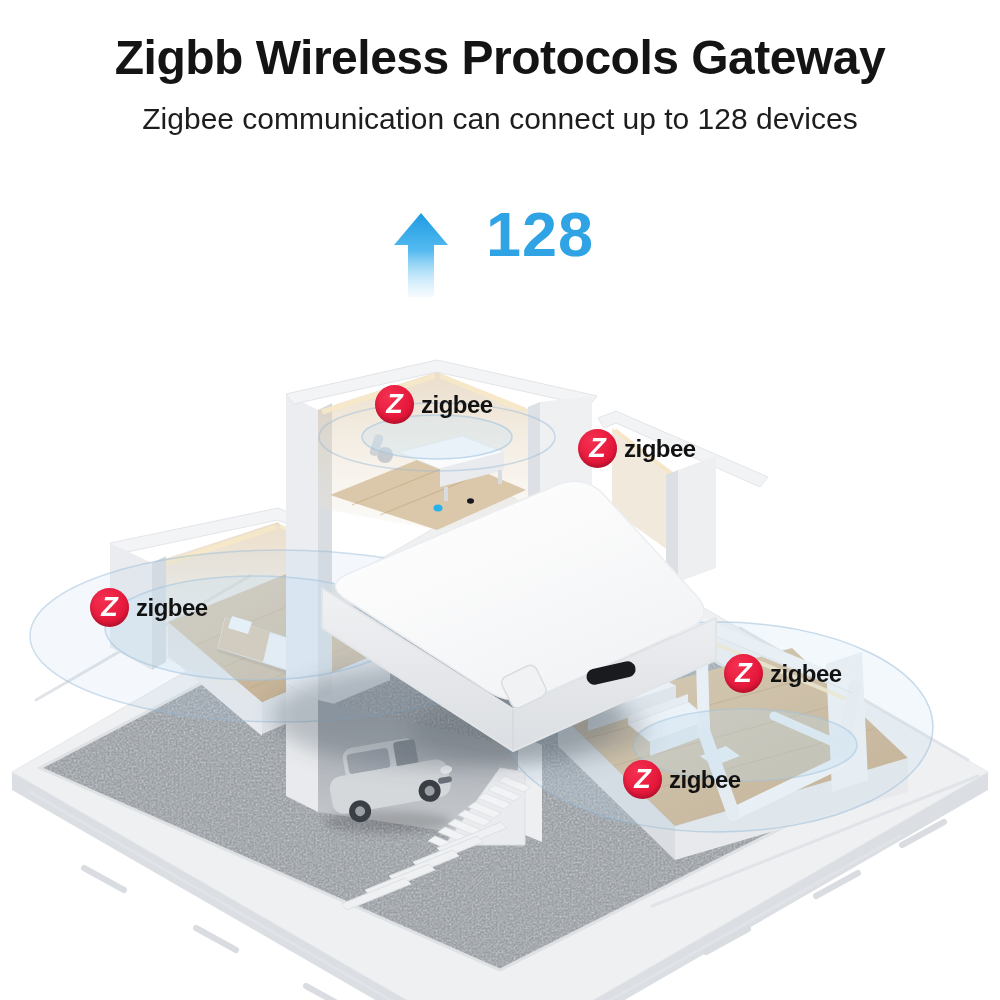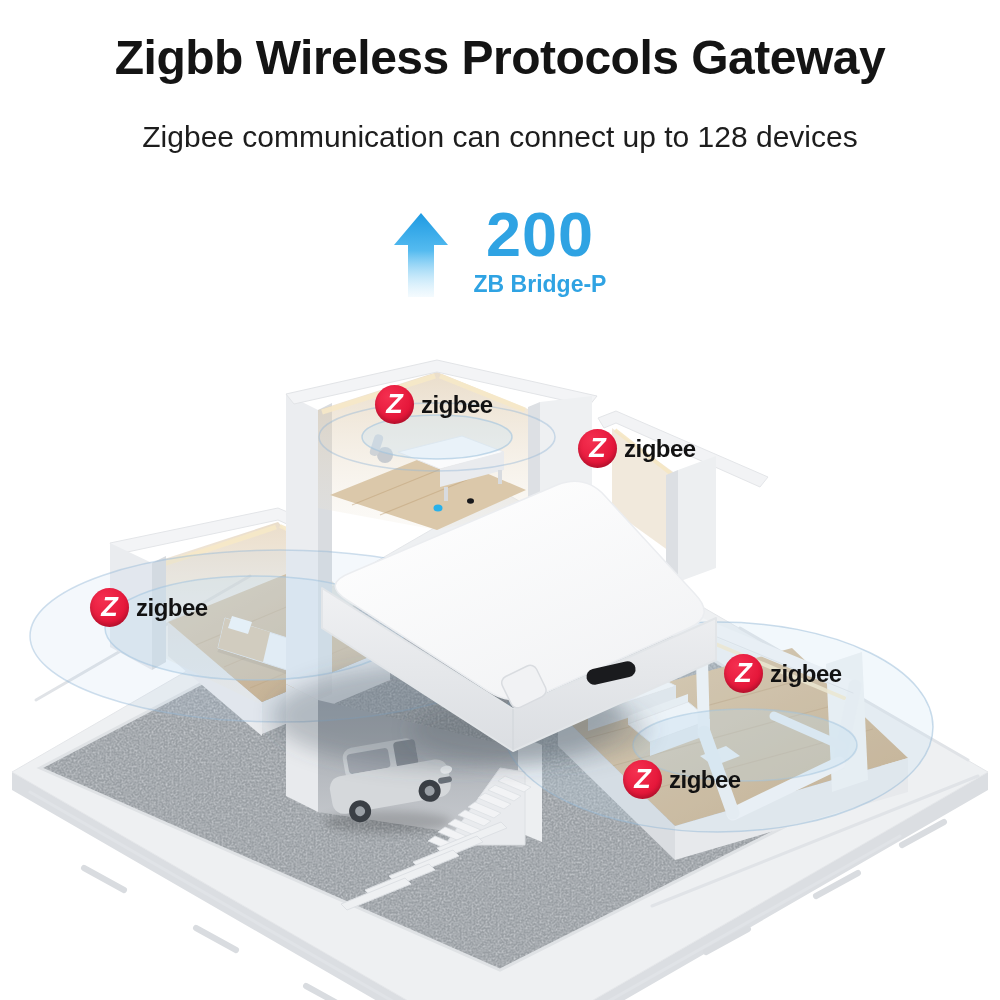--- a/index.html
+++ b/index.html
@@ -4,21 +4,21 @@
 <style>
   html,body{margin:0;padding:0;background:#ffffff;}
   body{width:1000px;height:1000px;position:relative;overflow:hidden;
        font-family:"Liberation Sans","DejaVu Sans",sans-serif;color:var(--text-black,#141414);}
   .stage{position:absolute;inset:0;}
 
   
   .title{position:absolute;top:30px;left:0;width:1000px;text-align:center;
          font-size:48px;font-weight:700;letter-spacing:-0.5px;margin:0;color:var(--text-black,#141414);}
   .subtitle{position:absolute;top:100px;left:0;width:1000px;text-align:center;
-            font-size:30px;font-weight:400;line-height:38px;color:#1d1d1d;margin-top:18px;}
+            font-size:30px;font-weight:400;line-height:38px;color:#1d1d1d;}
 
   
   .arrow-wrap{position:absolute;left:394px;top:213px;width:54px;height:84px;}
   .capacity-value{position:absolute;left:458px;top:198px;width:164px;text-align:center;
                   font-size:63px;font-weight:700;color:var(--accent-blue,#2fa3e3);letter-spacing:1px;}
   .capacity-model{position:absolute;left:440px;top:271px;width:200px;text-align:center;
                   font-size:23px;font-weight:700;color:var(--accent-blue,#2fa3e3);}
 
   
   .zigbee-logo{position:absolute;display:flex;align-items:center;gap:7px;}
@@ -273,22 +273,21 @@
       <defs>
         <linearGradient id="ag" x1="0" y1="0" x2="0" y2="1">
           <stop offset="0" stop-color="#1d9ae2"></stop>
           <stop offset="0.45" stop-color="#55bbf0"></stop>
           <stop offset="1" stop-color="#c8e9fa" stop-opacity="0.2"></stop>
         </linearGradient>
       </defs>
       <path d="M27,0 L54,32 L40,32 L40,84 L14,84 L14,32 L0,32 Z" fill="url(#ag)"></path>
     </svg>
   </div>
-  <div class="capacity-value">200</div>
-  <div class="capacity-model">ZB Bridge-P</div>
+  <div class="capacity-value">128</div>
 
   <div class="zigbee-logo logo-1">
     <span class="z-mark">Z</span>
     <span class="z-label">zigbee</span>
   </div>
   <div class="zigbee-logo logo-2">
     <span class="z-mark">Z</span>
     <span class="z-label">zigbee</span>
   </div>
   <div class="zigbee-logo logo-3">

